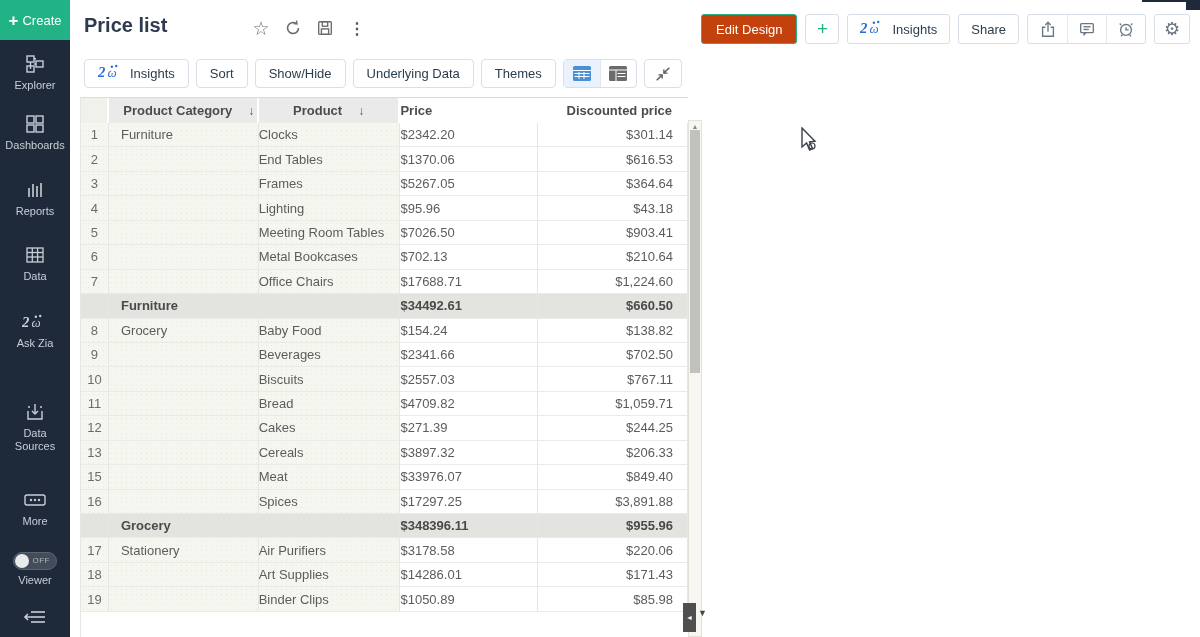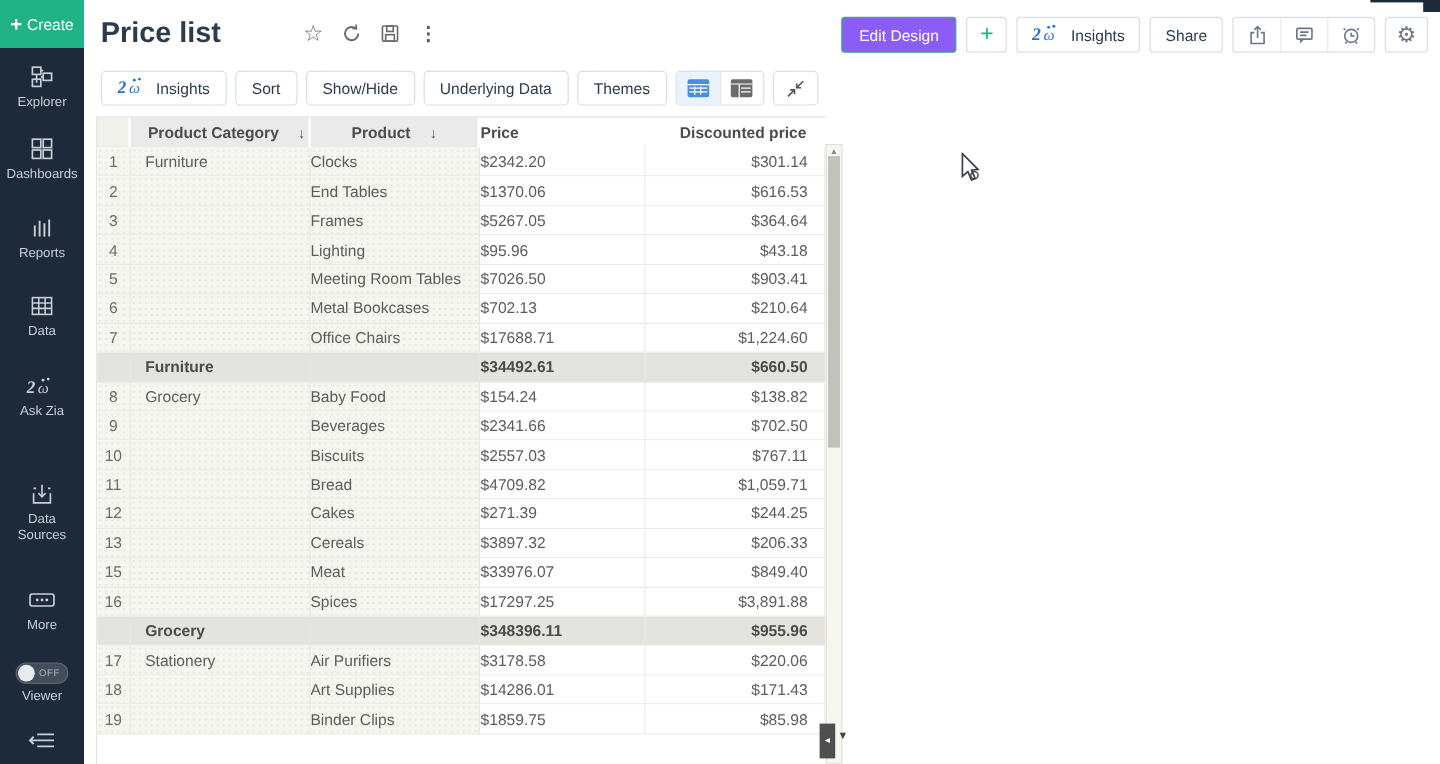--- a/index.html
+++ b/index.html
@@ -18,30 +18,30 @@
   .viewer-block { position:absolute; left:0; top:552px; width:70px; text-align:center; color:#c7cfd8; }
   .toggle-pill { width:44px; height:18px; margin:0 auto; background:#424c5a; border-radius:9px;
     position:relative; cursor:pointer; border:1px solid #5a6471; }
   .toggle-knob { position:absolute; left:1px; top:1px; width:14px; height:14px; border-radius:50%; background:#e8eaec; }
   .toggle-text { position:absolute; right:6px; top:3px; font-size:8px; color:#aeb6bf; letter-spacing:.5px; }
   .viewer-label { font-size:11px; margin-top:4px; }
   .collapse-wrap { position:absolute; left:0; top:608px; width:70px; display:flex; justify-content:center; cursor:pointer; }
 
   
   .topbar { position:absolute; left:70px; top:0; width:1130px; height:55px; background:#fff; }
-  .page-title { position:absolute; left:14px; top:14px; font-size:24px; font-weight:bold; color:#2e3b4e; }
+  .page-title { position:absolute; left:14px; top:14px; font-size:20px; font-weight:bold; color:#2e3b4e; }
   .title-icons { position:absolute; left:180px; top:17px; display:flex; align-items:center; gap:10px; color:#6b6b6b; }
   .ticon { width:22px; height:22px; display:flex; align-items:center; justify-content:center; cursor:pointer; }
   .star-glyph { font-size:19px; color:#6b6b6b; }
   .kebab-glyph { font-size:16px; font-weight:bold; color:#555; }
 
   .top-actions { position:absolute; right:10px; top:14px; display:flex; align-items:center; gap:8px; }
   .btn { height:30px; display:flex; align-items:center; justify-content:center; border:1px solid #d8dee8;
     border-radius:3px; background:#fff; color:#2b3c4d; font-size:13px; padding:0 12px; cursor:pointer; gap:6px; }
-  .btn-primary { background:#8b5cf6; border-color:#2bb187; color:#fff; padding:0 14px; }
+  .btn-primary { background:#c2410c; border-color:#2bb187; color:#fff; padding:0 14px; }
   .btn-plus { color:#21b385; font-size:19px; width:34px; padding:0; }
   .icon-group { height:30px; display:flex; align-items:stretch; border:1px solid #d8dee8; border-radius:3px; background:#fff; }
   .icon-group .ig-cell { width:39px; display:flex; align-items:center; justify-content:center; cursor:pointer; }
   .icon-group .ig-cell + .ig-cell { border-left:1px solid #e3e8ef; }
   .gear-btn { width:36px; padding:0; font-size:18px; color:#6b7785; }
 
   
   .toolbar2 { position:absolute; left:84px; top:59px; display:flex; align-items:center; gap:7px; }
   .tb-btn { height:29px; border:1px solid #d9dfe6; border-radius:4px; background:#fff; color:#2b3c4d;
     font-size:13px; display:flex; align-items:center; justify-content:center; padding:0 13px; gap:6px; cursor:pointer; }
@@ -507,21 +507,21 @@
     <div class="cell col-cat shaded"></div>
     <div class="cell col-prod shaded">Art Supplies</div>
     <div class="cell col-price">$14286.01</div>
     <div class="cell col-disc">$171.43</div>
   </div>
 
   <div class="row">
     <div class="cell col-num shaded">19</div>
     <div class="cell col-cat shaded"></div>
     <div class="cell col-prod shaded">Binder Clips</div>
-    <div class="cell col-price">$1859.75</div>
+    <div class="cell col-price">$1050.89</div>
     <div class="cell col-disc">$85.98</div>
   </div>
 </div>
   </div>
 
   <div class="vscroll">
     <div class="vs-up">▲</div>
     <div class="vs-thumb"></div>
   </div>
   <div class="dark-corner-handle">◄</div>

